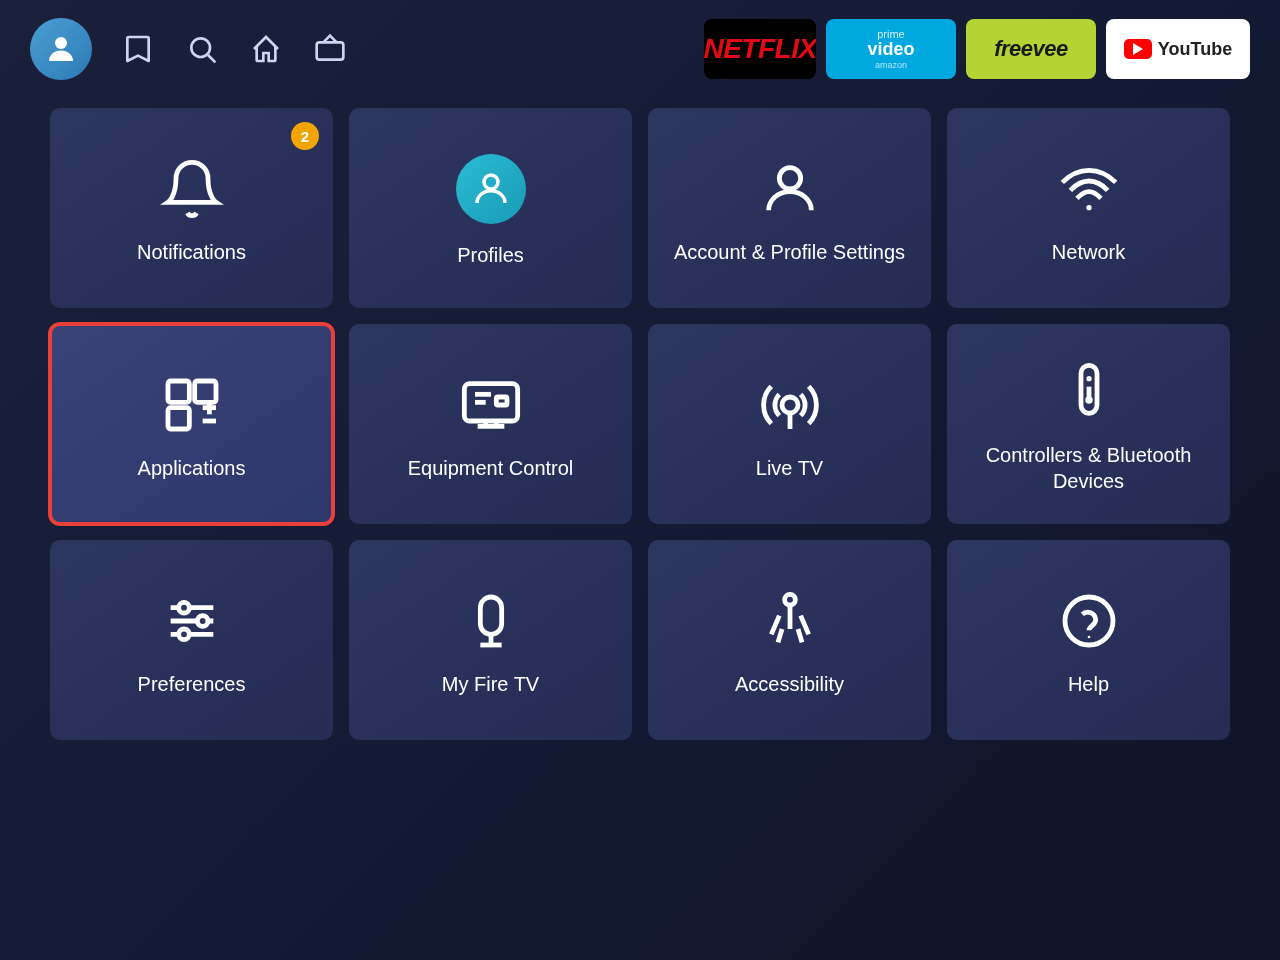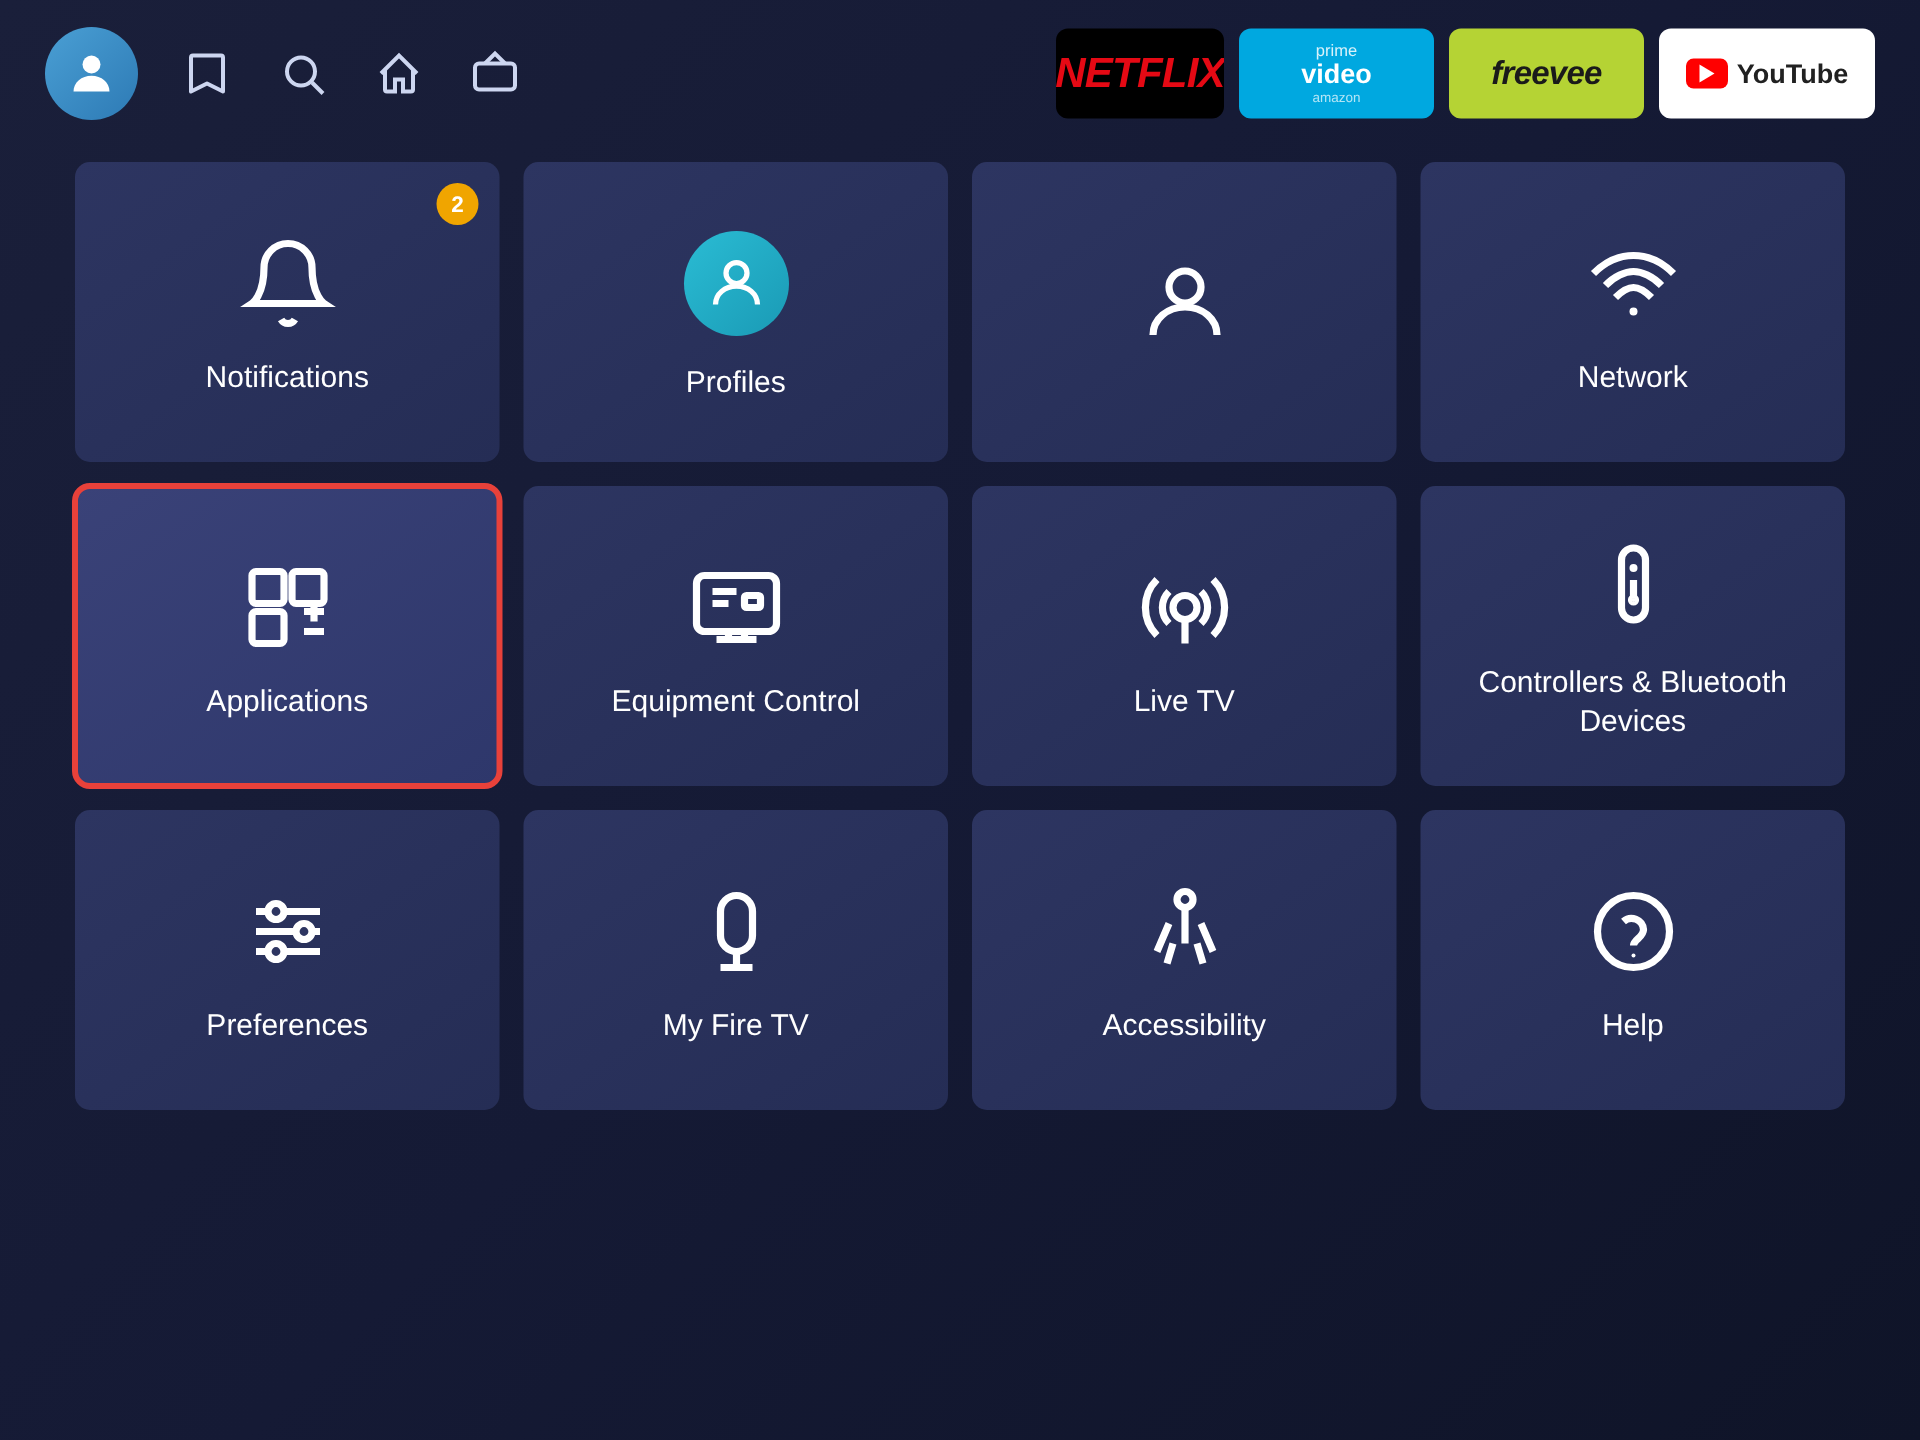--- a/index.html
+++ b/index.html
@@ -318,20 +318,21 @@
         <span class="tile-label">Profiles</span>
       </div>
 
       <div class="tile">
         <div class="tile-icon">
           <svg viewBox="0 0 24 24">
             <circle cx="12" cy="8" r="4"></circle>
             <path d="M4 20c0-4 3.6-7 8-7s8 3 8 7"></path>
           </svg>
         </div>
+        <span class="tile-label">Account &amp; Profile Settings</span>
       </div>
 
       <div class="tile">
         <div class="tile-icon">
           <svg viewBox="0 0 24 24">
             <path d="M5 12.5C7.2 10.2 9.95 9 12 9s4.8 1.2 7 3.5"></path>
             <path d="M7.5 15.5C9 14 10.5 13 12 13s3 1 4.5 2.5"></path>
             <path d="M2 9.5C5 6.5 8.3 5 12 5s7 1.5 10 4.5"></path>
             <circle cx="12" cy="19" r="1" fill="white" stroke="none"></circle>
           </svg>

